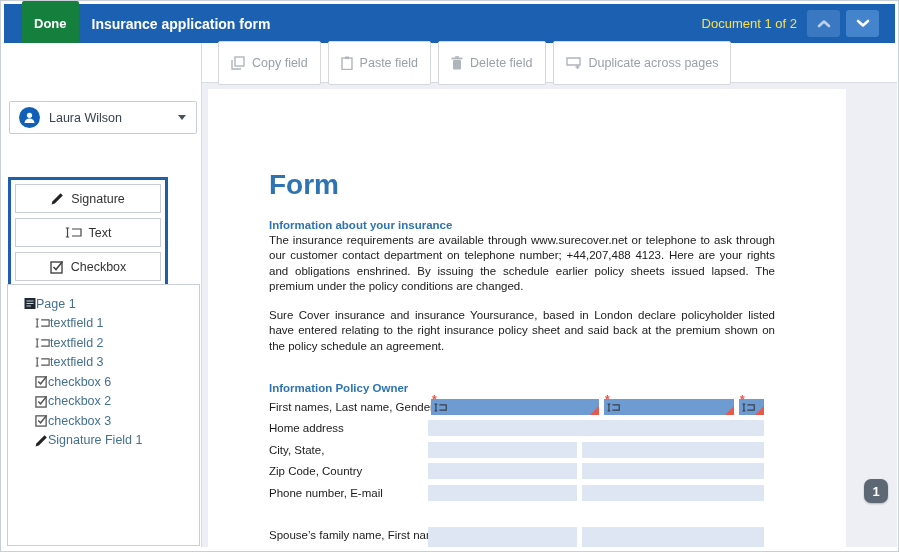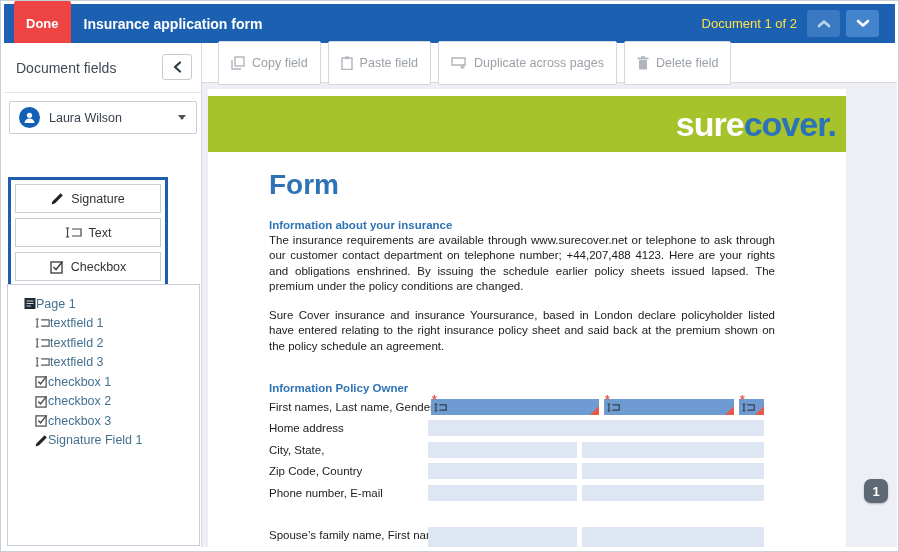--- a/index.html
+++ b/index.html
@@ -1,21 +1,21 @@
 <!DOCTYPE html>
 <html><head>
 <meta charset="utf-8">
 <style>
   * { margin:0; padding:0; box-sizing:border-box; }
   html,body { width:899px; height:552px; background:#fff; font-family:"Liberation Sans", sans-serif; }
   #app { position:relative; width:899px; height:552px; background:#fff; border:1px solid #c9cfd7; overflow:hidden; }
 
   
   .topbar { position:absolute; left:3px; top:3px; right:3px; height:39px; background:#1c61b1; display:flex; align-items:center; }
-  .done-btn { margin-left:10px; background:#ef4444; color:#fff; font-size:13px; font-weight:700; padding:15px 12px; border:none; border-radius:2px; cursor:pointer; }
+  .done-btn { margin-left:18px; background:#15803d; color:#fff; font-size:13px; font-weight:700; padding:15px 12px; border:none; border-radius:2px; cursor:pointer; }
   .topbar-title { color:#fff; font-size:14px; font-weight:700; margin-left:13px; }
   .topbar-right { margin-left:auto; display:flex; align-items:center; }
   .doc-counter { color:#fde047; font-size:13px; margin-right:10px; }
   .nav-btn { width:33px; height:27px; border:none; border-radius:3px; display:flex; align-items:center; justify-content:center; cursor:pointer; }
   .nav-up { background:#3a78c2; margin-right:6px; }
   .nav-down { background:#4384cc; margin-right:16px; }
 
   
   .sidebar { position:absolute; left:3px; top:42px; width:198px; height:504px; background:#fff; border-right:1px solid #d8dbe0; }
   .sb-header { position:relative; height:50px; border-bottom:1px solid #e3e6ea; }
@@ -75,30 +75,20 @@
         <span>
             <svg width="14" height="9" viewBox="0 0 14 9">
               <path d="M2 2 L7 6.5 L12 2" fill="none" stroke="#ffffff" stroke-width="2.6" stroke-linecap="round" stroke-linejoin="round"></path>
             </svg>
           </span>
       </button>
     </div>
   </div>
 
   <div class="sidebar">
-    <div class="sb-header">
-      <span class="sb-title">Document fields</span>
-      <button class="collapse-btn">
-        <span>
-            <svg width="9" height="12" viewBox="0 0 9 12">
-              <path d="M7 1.5 L2 6 L7 10.5" fill="none" stroke="#2e3a44" stroke-width="2.2" stroke-linecap="round" stroke-linejoin="round"></path>
-            </svg>
-          </span>
-      </button>
-    </div>
 
     <div class="user-box">
       <span class="avatar">
         <svg width="13" height="13" viewBox="0 0 13 13">
             <circle cx="6.5" cy="4.3" r="2.6" fill="#fff"></circle>
             <path d="M1.5 12 a5 4.6 0 0 1 10 0 z" fill="#fff"></path>
           </svg>
       </span>
       <span class="user-name">Laura Wilson</span>
       <span class="user-caret">
@@ -183,21 +173,21 @@
           </span>
         <span>textfield 3</span>
       </div>
       <div class="tree-row tree-child">
         <span>
             <svg width="13" height="13" viewBox="0 0 14 14">
               <rect x="1" y="2" width="11" height="11" fill="none" stroke="#555" stroke-width="1.4"></rect>
               <path d="M3.5 7 L6 9.5 L12.5 1.5" fill="none" stroke="#555" stroke-width="1.6"></path>
             </svg>
           </span>
-        <span>checkbox 1</span>
+        <span>checkbox 6</span>
       </div>
       <div class="tree-row tree-child">
         <span>
             <svg width="13" height="13" viewBox="0 0 14 14">
               <rect x="1" y="2" width="11" height="11" fill="none" stroke="#555" stroke-width="1.4"></rect>
               <path d="M3.5 7 L6 9.5 L12.5 1.5" fill="none" stroke="#555" stroke-width="1.6"></path>
             </svg>
           </span>
         <span>checkbox 2</span>
       </div>
@@ -233,47 +223,44 @@
         <span>Copy field</span>
       </button>
       <button class="tb-btn" disabled="">
         <span>
             <svg width="12" height="14" viewBox="0 0 12 14">
               <rect x="1" y="2" width="10" height="11.5" fill="none" stroke="#b0b5bc" stroke-width="1.4"></rect>
               <rect x="4" y="0.5" width="4" height="2.6" fill="#b0b5bc"></rect>
             </svg>
           </span>
         <span>Paste field</span>
-      </button>
-      <button class="tb-btn" disabled="">
-        <span>
-            <svg width="16" height="13" viewBox="0 0 16 13">
-              <path d="M1 2 H14 V9 H1 Z" fill="none" stroke="#b0b5bc" stroke-width="1.4"></path>
-              <path d="M11.5 9 V13 M9.5 11 H13.5" stroke="#b0b5bc" stroke-width="1.4"></path>
-            </svg>
-          </span>
-        <span>Duplicate across pages</span>
       </button>
       <button class="tb-btn" disabled="">
         <span>
             <svg width="12" height="14" viewBox="0 0 12 14">
               <rect x="2" y="4" width="8" height="9.5" rx="1" fill="#b0b5bc"></rect>
               <rect x="0.5" y="1.6" width="11" height="1.8" fill="#b0b5bc"></rect>
               <rect x="4" y="0.2" width="4" height="1.6" fill="#b0b5bc"></rect>
             </svg>
           </span>
         <span>Delete field</span>
       </button>
+      <button class="tb-btn" disabled="">
+        <span>
+            <svg width="16" height="13" viewBox="0 0 16 13">
+              <path d="M1 2 H14 V9 H1 Z" fill="none" stroke="#b0b5bc" stroke-width="1.4"></path>
+              <path d="M11.5 9 V13 M9.5 11 H13.5" stroke="#b0b5bc" stroke-width="1.4"></path>
+            </svg>
+          </span>
+        <span>Duplicate across pages</span>
+      </button>
     </div>
 
     <div class="doc-area">
       <div class="page">
-        <div class="logo-band">
-          <span class="logo-text"><span class="logo-p1">sure</span><span class="logo-p2">cover.</span></span>
-        </div>
 
         <div class="doc-title">Form</div>
         <div class="doc-heading" style="top:130px;">Information about your insurance</div>
         <div class="doc-para" style="top:144px;">The insurance requirements are available through www.surecover.net or telephone to ask through our customer contact department on telephone number; +44,207,488 4123. Here are your rights and obligations enshrined. By issuing the schedule earlier policy sheets issued lapsed. The premium under the policy conditions are changed.</div>
         <div class="doc-para" style="top:219px;">Sure Cover insurance and insurance Yoursurance, based in London declare policyholder listed have entered relating to the right insurance policy sheet and said back at the premium shown on the policy schedule an agreement.</div>
         <div class="doc-heading" style="top:293px;">Information Policy Owner</div>
 
         <div class="form-row" style="top:310px;">
           <span class="row-label">First names, Last name, Gender</span>
           <div class="placed-field" style="left:223px; width:168px;">

